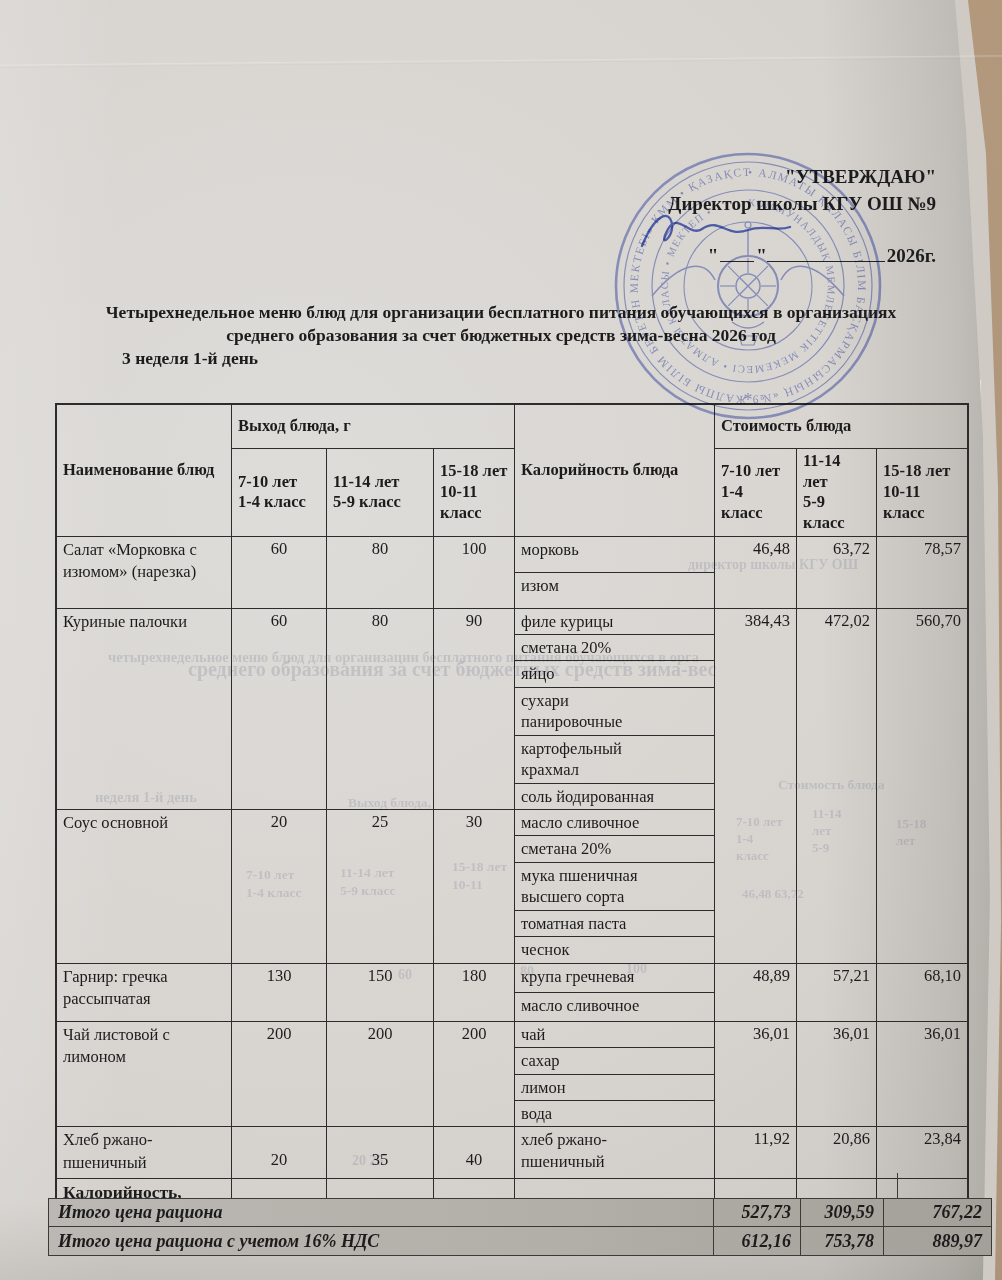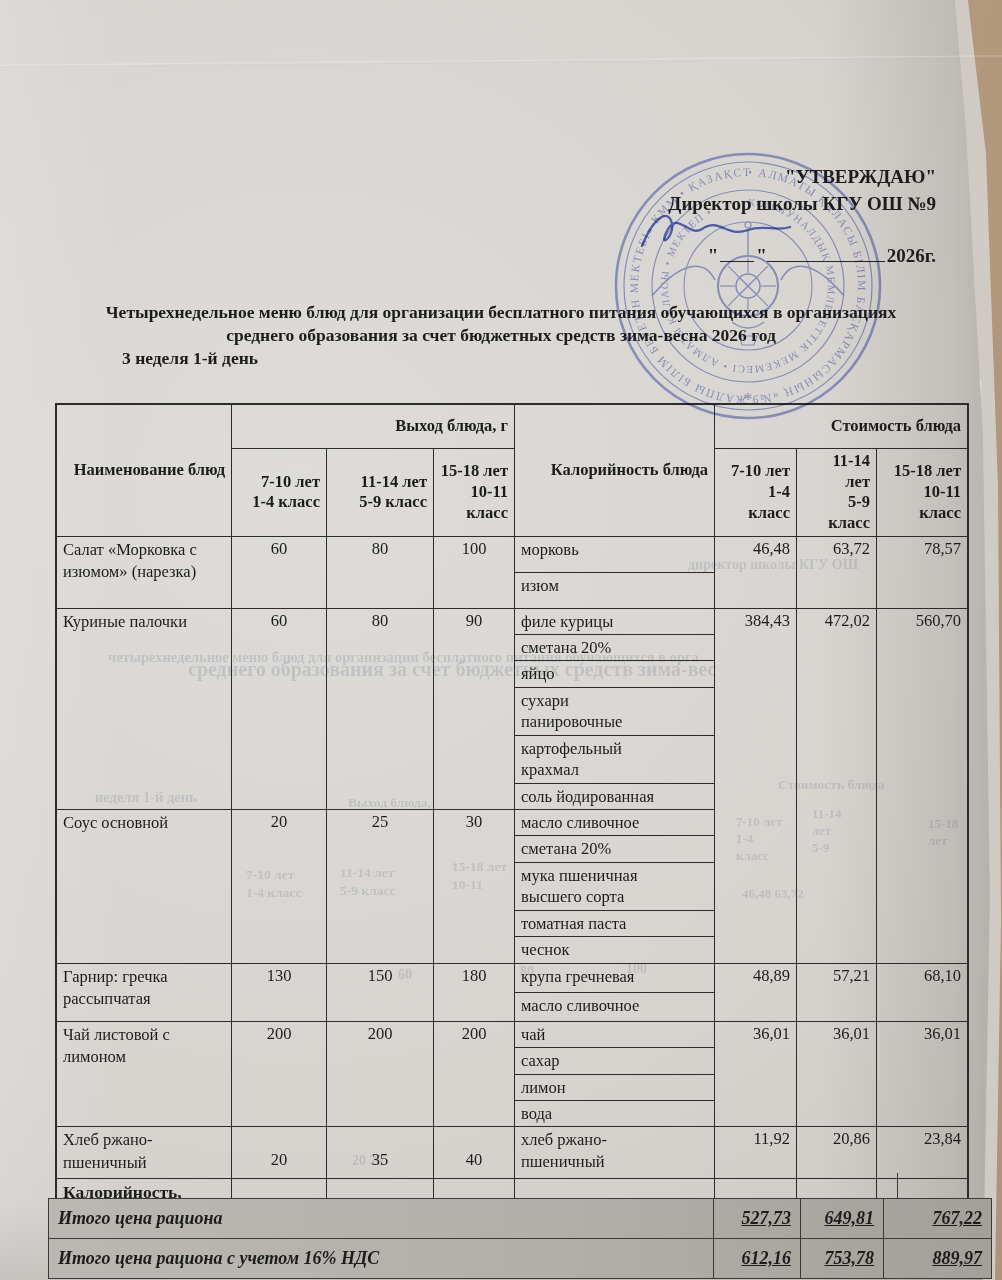--- a/index.html
+++ b/index.html
@@ -49,35 +49,35 @@
 
   
   table.menu{position:absolute;top:403px;left:55px;width:910px;table-layout:fixed;
     border-collapse:separate;border-spacing:0;border:2px solid #2c2c2c;
     font-size:16.5px;z-index:4;}
   table.menu th,table.menu td{
     border-right:1.4px solid #2c2c2c;border-bottom:1.4px solid #2c2c2c;
     padding:2px 6px;vertical-align:top;overflow:hidden;}
   table.menu .last{border-right:none;}
   table.menu tr.final > th, table.menu tr.final > td{border-bottom:none;}
-  table.menu thead th{font-weight:bold;text-align:right;vertical-align:middle;white-space:pre-line;line-height:1.25;}
+  table.menu thead th{font-weight:bold;text-align:left;vertical-align:middle;white-space:pre-line;line-height:1.25;}
   td.dish{white-space:pre-line;line-height:1.35;margin-top:42px;}
   td.w{text-align:center;}
   td.w.bottom{vertical-align:bottom;padding-bottom:8px;}
   td.ing{white-space:pre-line;line-height:1.3;}
   td.cost{text-align:right;}
   tr.bold-row td{font-weight:bold;font-size:17.5px;}
 
   
   table.totals{position:absolute;top:1198px;left:48px;width:942px;table-layout:fixed;
     border-collapse:separate;border-spacing:0;border:1.7px solid #3a3a3a;
     font-size:18px;font-weight:bold;font-style:italic;z-index:4;
     background:linear-gradient(90deg,#bbb8b3 0%,#b2afa9 55%,#a3a09a 100%);}
-  table.totals td{border-right:1.4px solid #3a3a3a;border-bottom:1.4px solid #3a3a3a;padding:9px 9px;white-space:nowrap;}
-  table.totals td.num{text-align:right;text-decoration:underline;}
+  table.totals td{border-right:1.4px solid #3a3a3a;border-bottom:1.4px solid #3a3a3a;padding:3px 9px;white-space:nowrap;}
+  table.totals td.num{text-align:right;}
   table.totals tr:last-child td{border-bottom:none;}
   table.totals td:last-child{border-right:none;}
 
   
   .stamp{position:absolute;left:608px;top:146px;z-index:7;mix-blend-mode:multiply;opacity:.55;pointer-events:none;}
   .stamp text{font-family:"Liberation Serif",serif;}
 
   
   .ghost{position:absolute;color:#3c4a6e;opacity:.16;font-weight:bold;
     filter:blur(.45px);white-space:pre-line;z-index:3;line-height:1.3;}
@@ -107,21 +107,21 @@
       <div class="ghost" style="left: 340px; top: 864px; font-size: 13.5px;">11-14 лет
 5-9 класс</div>
       <div class="ghost" style="left: 452px; top: 858px; font-size: 13.5px;">15-18 лет
 10-11</div>
       <div class="ghost" style="left: 736px; top: 814px; font-size: 13px;">7-10 лет
 1-4
 класс</div>
       <div class="ghost" style="left: 812px; top: 806px; font-size: 13px;">11-14
 лет
 5-9</div>
-      <div class="ghost" style="left: 928px; top: 816px; font-size: 13px;">15-18
+      <div class="ghost" style="left: 896px; top: 816px; font-size: 13px;">15-18
 лет</div>
       <div class="ghost" style="left: 398px; top: 966px; font-size: 14px;">60</div>
       <div class="ghost" style="left: 520px; top: 963px; font-size: 14px;">80</div>
       <div class="ghost" style="left: 626px; top: 960px; font-size: 14px;">100</div>
       <div class="ghost" style="left: 742px; top: 886px; font-size: 13px;">46,48    63,72</div>
       <div class="ghost" style="left: 352px; top: 1152px; font-size: 14px;">20        25</div>
     </div>
 
   <svg class="stamp" width="280" height="280" viewBox="0 0 280 280">
     <g stroke="#4d5fc2" fill="none">
@@ -346,21 +346,21 @@
     <colgroup>
       <col style="width:665px">
         <col style="width:87px">
         <col style="width:83px">
         <col style="width:107px">
     </colgroup>
     <tbody>
         <tr style="height: 28px;">
           <td>Итого цена рациона</td>
           <td class="num">527,73</td>
-          <td class="num">649,81</td>
+          <td class="num">309,59</td>
           <td class="num">767,22</td>
         </tr>
         <tr style="height: 28px; margin-left: 43px;">
           <td>Итого цена рациона с учетом 16% НДС</td>
           <td class="num">612,16</td>
           <td class="num">753,78</td>
           <td class="num">889,97</td>
         </tr>
       </tbody>
   </table>

